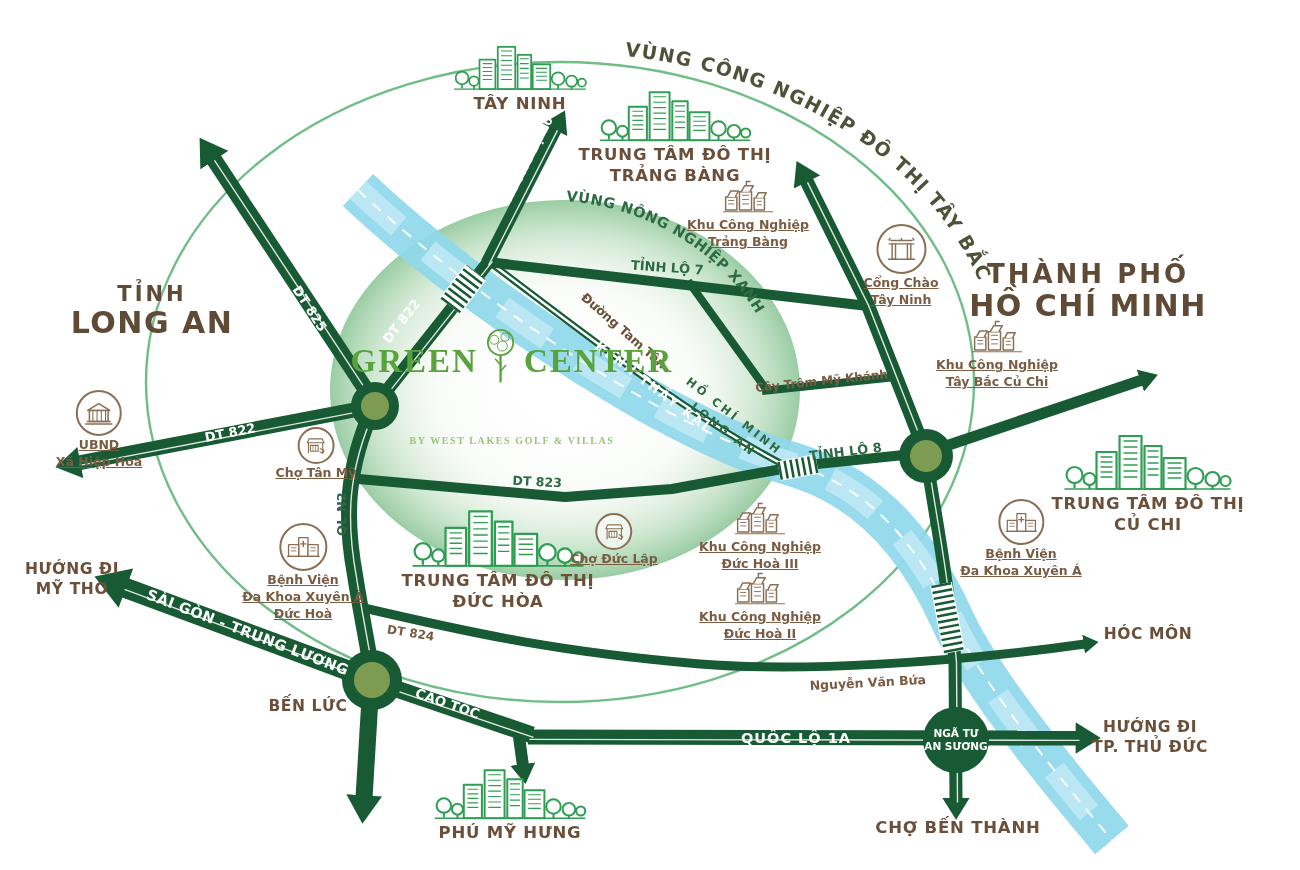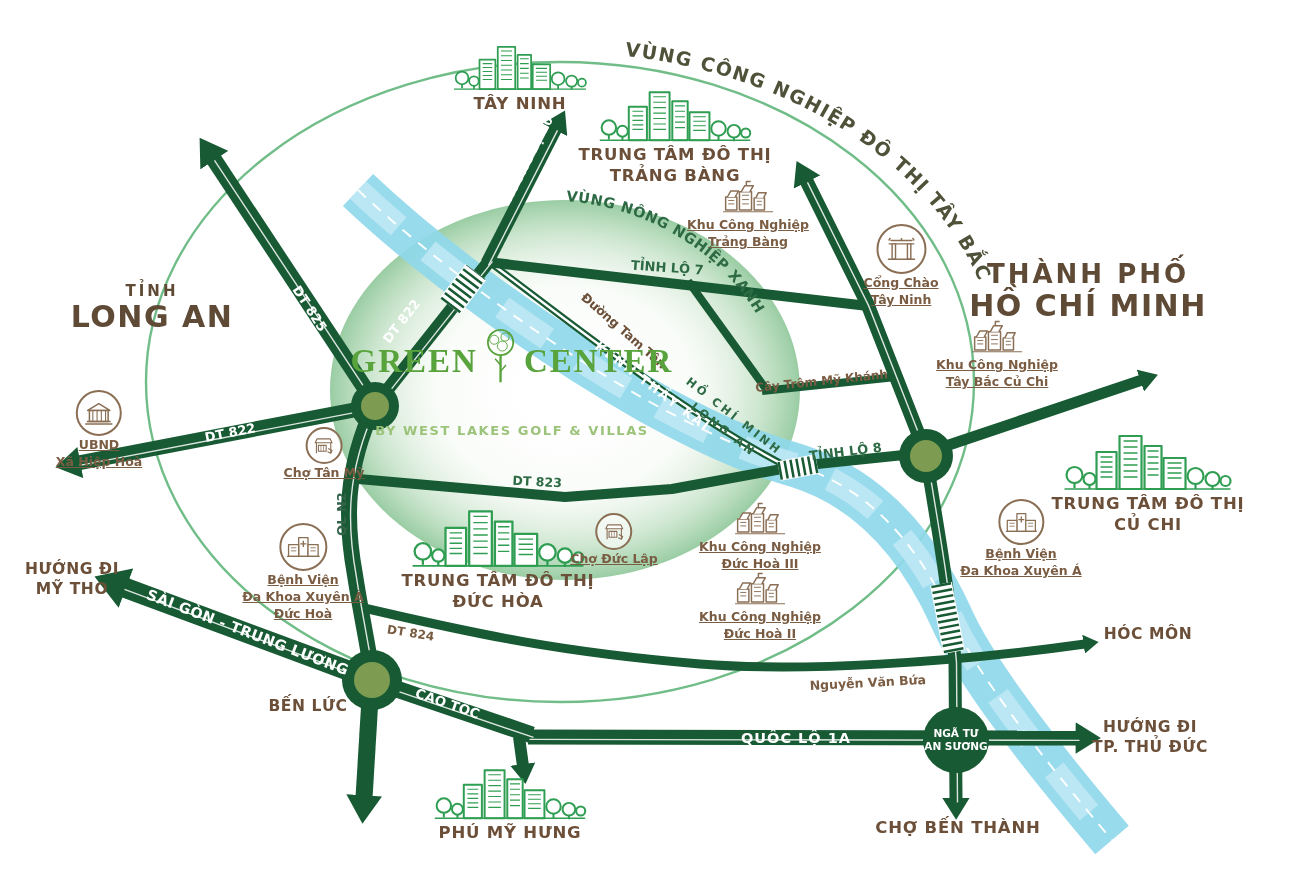--- a/index.html
+++ b/index.html
@@ -9,30 +9,30 @@
   .lm{position:absolute;transform:translateX(-50%);display:flex;flex-direction:column;
       align-items:center;gap:2px;z-index:5;text-align:left;}
   .lbl{font-weight:bold;line-height:1.18;white-space:nowrap;}
   .lg{font-size:16.5px;color:#6B4F38;letter-spacing:.8px;}
   .sm{font-size:12.5px;color:#7A5C43;text-decoration:underline;}
   .dir{font-size:15.5px;color:#6B4F38;letter-spacing:.6px;}
   .circ{border:2.5px solid #8A6F55;border-radius:50%;display:flex;align-items:center;
         justify-content:center;background:rgba(255,255,255,.6);}
   .region{position:absolute;transform:translateX(-50%);z-index:4;text-align:center;
           color:#5F4A36;font-weight:bold;line-height:1.1;white-space:nowrap;}
-  .region .l1{font-size:15px;letter-spacing:3px;}
+  .region .l1{font-size:21px;letter-spacing:3px;}
   .region .l2{font-size:30px;letter-spacing:1.5px;}
   .logo{position:absolute;transform:translateX(-50%);z-index:6;display:flex;
         flex-direction:column;align-items:center;gap:44px;}
   .logo-row{display:flex;align-items:flex-end;}
   .logo-word{font-family:"Liberation Serif","DejaVu Serif",serif;font-weight:bold;
              font-size:33px;line-height:.85;color:#58A33C;letter-spacing:2px;}
   .logo-tree{margin:0 3px -9px 3px;}
-  .logo-tagline{font-size:13px;letter-spacing:1.6px;color:#9CC37A;font-weight:bold;
-                margin-top:4px;white-space:nowrap;}
+  .logo-tagline{font-size:10px;letter-spacing:1.6px;color:#9CC37A;font-weight:bold;
+                margin-top:16px;white-space:nowrap;font-family:Liberation Serif, serif;}
 </style>
 </head>
 <body>
 
 <div id="stage">
 
 <svg id="mapsvg" width="1300" height="870" viewBox="0 0 1300 870">
   <defs>
     <radialGradient id="blobGrad" cx="50%" cy="50%" r="50%">
       <stop offset="0%" stop-color="rgba(255,255,255,0)"></stop>
@@ -322,21 +322,21 @@
 
 <div class="lm" style="left:99px;top:390px">
   <div class="circ" style="width:42px;height:42px">
     <svg width="34" height="34">
           <use href="#icon-gov"></use>
         </svg>
   </div>
   <div class="lbl sm">UBND</div>
   <div class="lbl sm">Xã Hiệp Hoà</div>
 </div>
-<div class="lm" style="left:324px;top:427px">
+<div class="lm" style="left:316px;top:427px">
   <div class="circ" style="width:33px;height:33px">
     <svg width="26" height="24">
           <use href="#icon-market"></use>
         </svg>
   </div>
   <div class="lbl sm">Chợ Tân Mỹ</div>
 </div>
 <div class="lm" style="left:614px;top:513px">
   <div class="circ" style="width:33px;height:33px">
     <svg width="26" height="24">

